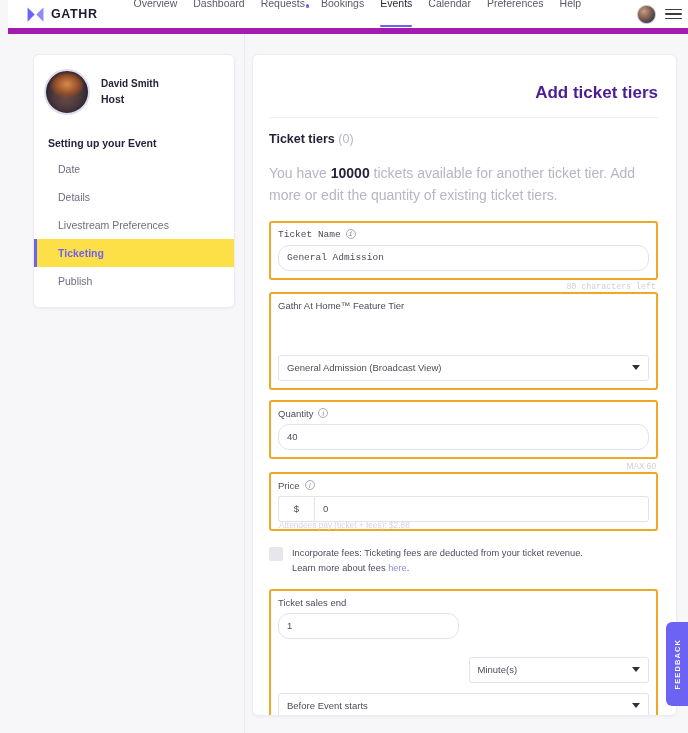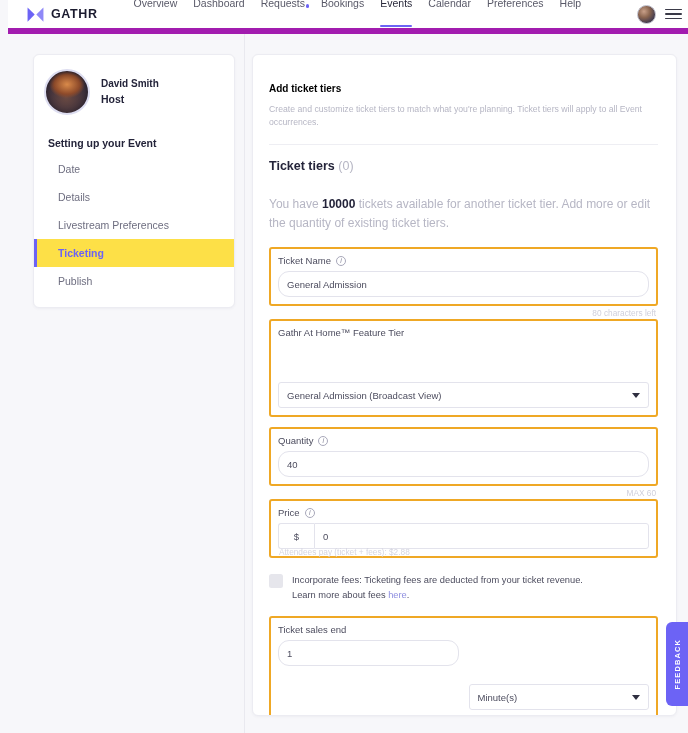--- a/index.html
+++ b/index.html
@@ -82,26 +82,26 @@
     background: #e9e9ef;
   }
 
   
   .maincard {
     position: absolute; left: 252px; top: 54px; width: 425px; height: 662px;
     background: #fff; border: 1px solid #ececf2; border-radius: 6px;
     box-shadow: 0 1px 3px rgba(30,30,60,.045);
     padding: 28px 18px 0 16px; overflow: hidden;
   }
-  .h1 { font-size: 10px; font-weight: bold; color: #000000; }
+  .h1 { font-size: 17px; font-weight: bold; color: #4c1d95; text-align: right; }
   .sub { font-size: 8.7px; color: #b6b6c4; line-height: 1.55; margin-top: 9px; width: 392px; }
   .hr { height: 1px; background: #eeeef3; margin: 14px 0 0 0; }
   .h2 { font-size: 12.5px; font-weight: bold; color: #24243a; margin-top: 14px; }
   .h2 .count { color: #b6b6c4; font-weight: normal; }
-  .note { font-size: 12px; color: #b6b6c4; line-height: 1.6; margin-top: 22px; width: 390px; }
+  .note { font-size: 14px; color: #b6b6c4; line-height: 1.6; margin-top: 16px; width: 390px; }
   .note b { color: #24243a; font-weight: bold; }
 
   
   .hl {
     border: 2px solid #EFA825; border-radius: 3px;
     padding: 6px 7px 7px 7px; position: relative; background: #fff;
   }
   .field-label {
     font-size: 9.5px; color: #4c4c5e; display: flex; align-items: center; gap: 5px;
     margin-bottom: 5px;
@@ -226,36 +226,35 @@
 
     <div class="side-item">Date</div>
     <div class="side-item">Details</div>
     <div class="side-item">Livestream Preferences</div>
     <div class="side-item active">Ticketing</div>
     <div class="side-item">Publish</div>
   </aside>
 
   <main class="maincard">
     <h1 class="h1">Add ticket tiers</h1>
-    <p class="sub">Create and customize ticket tiers to match what you're planning. Ticket tiers will apply to all Event occurrences.</p>
 
     <div class="hr"></div>
 
     <h2 class="h2">
       <span>Ticket tiers</span>
       <span class="count">(0)</span>
     </h2>
 
     <p class="note">
       <span>You have</span>
       <b>10000</b>
       <span>tickets available for another ticket tier. Add more or edit the quantity of existing ticket tiers.</span>
     </p>
 
-    <div style="margin-top:14px;">
+    <div style="margin-top:14px;font-family:Liberation Mono, monospace;">
       <div class="hl">
         <div class="field-label">
           <span>Ticket Name</span>
           <span class="iinfo">i</span>
         </div>
         <div class="inp">General Admission</div>
       </div>
       <div class="helper">80 characters left</div>
     </div>
 

